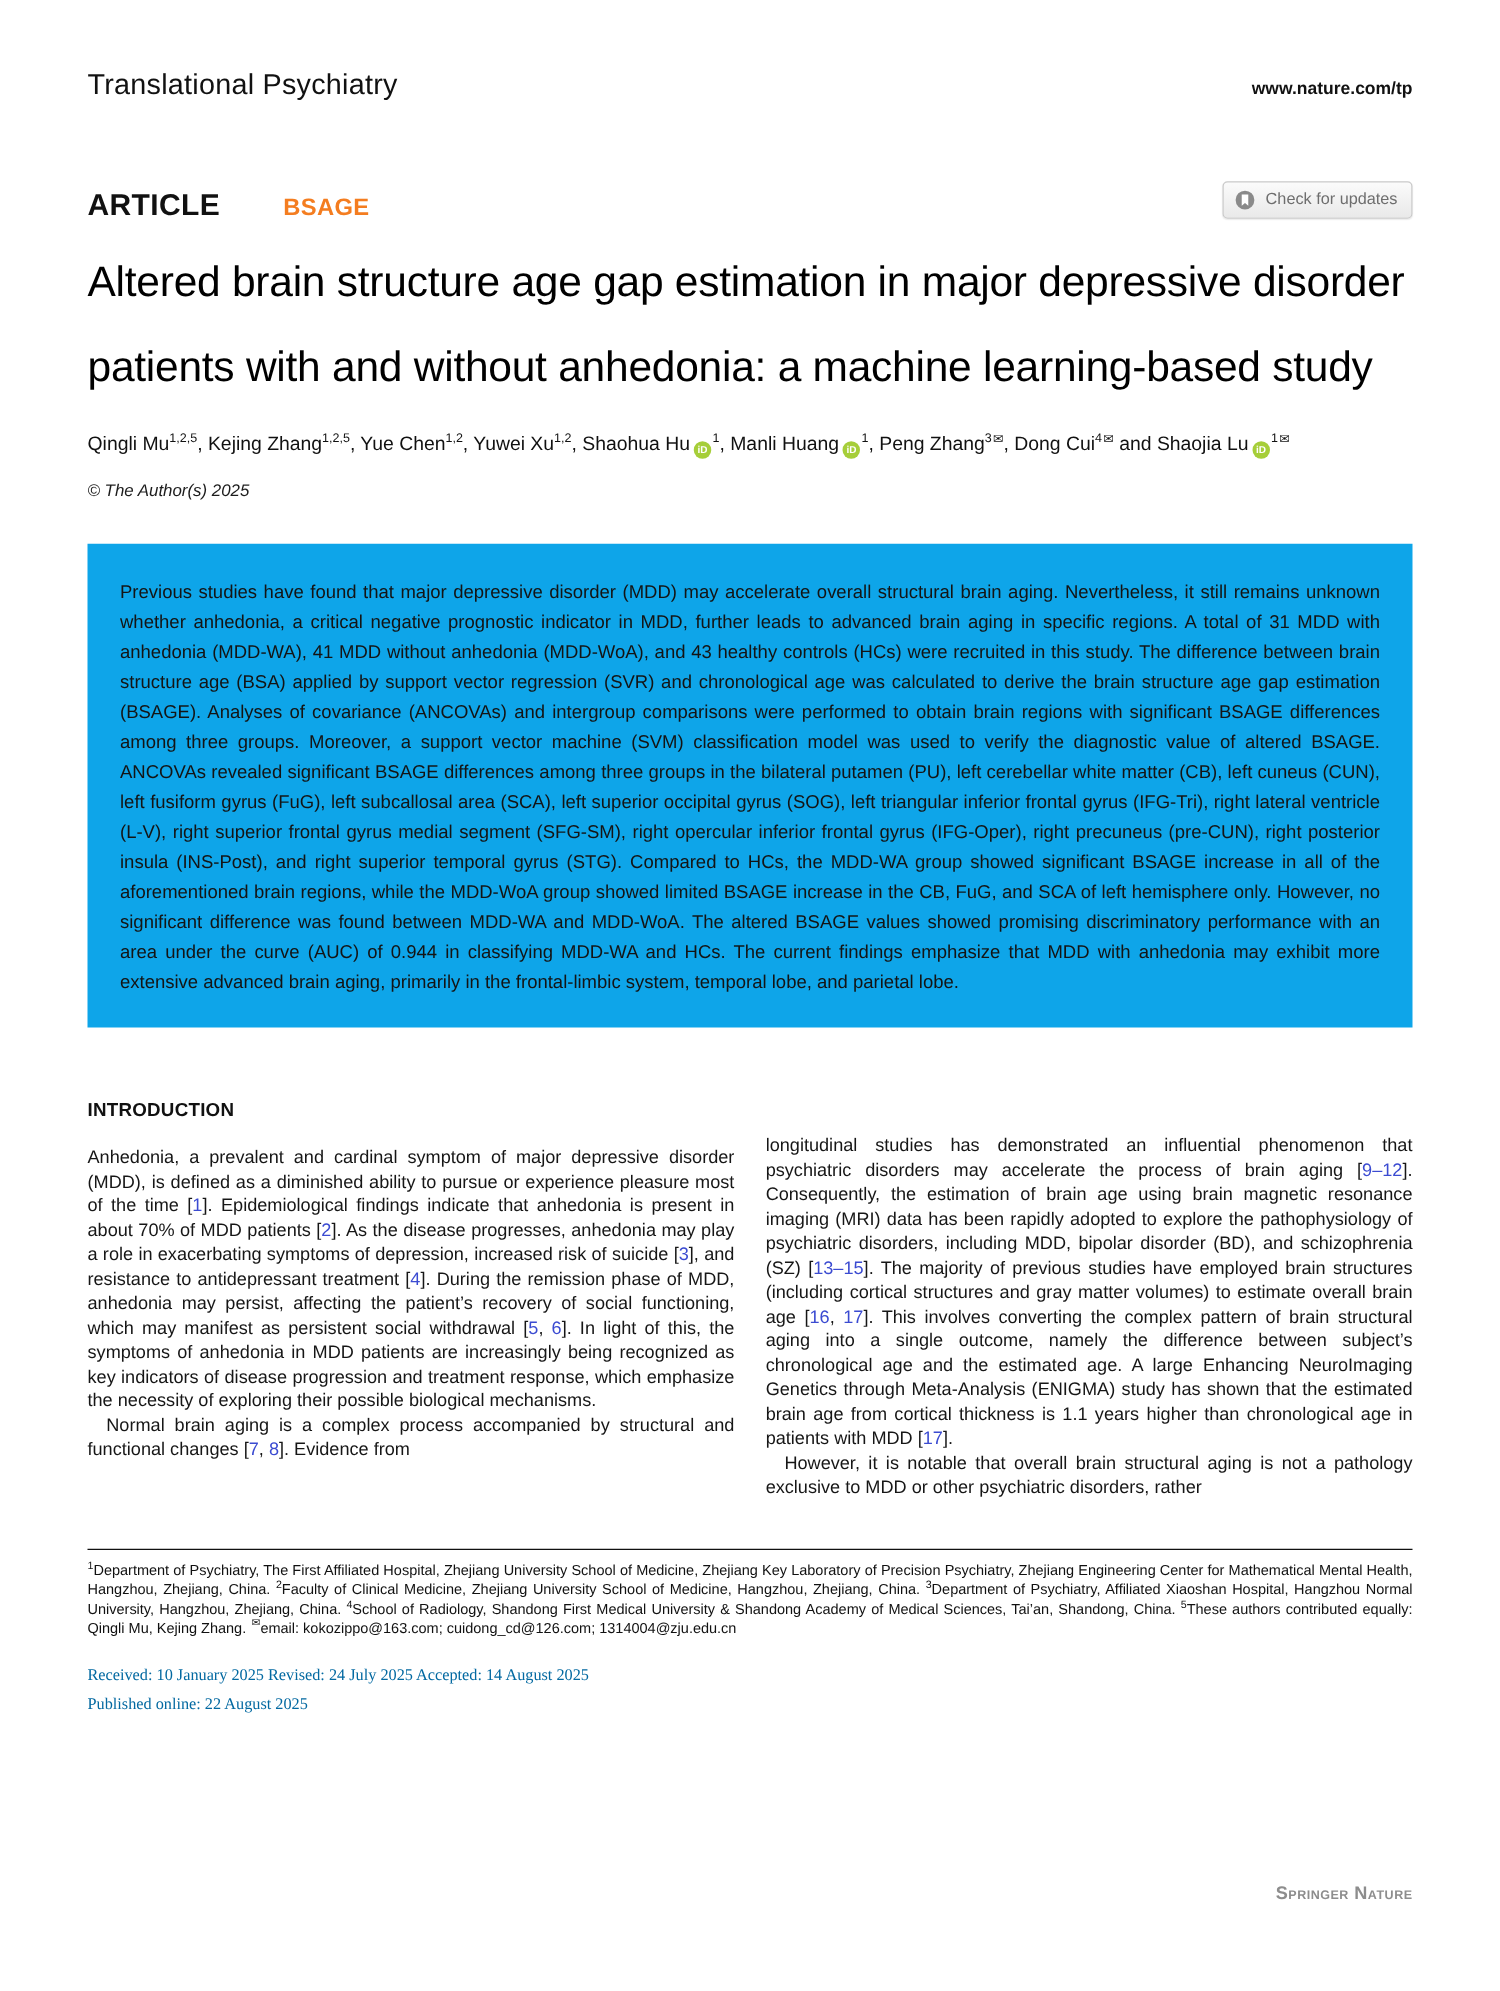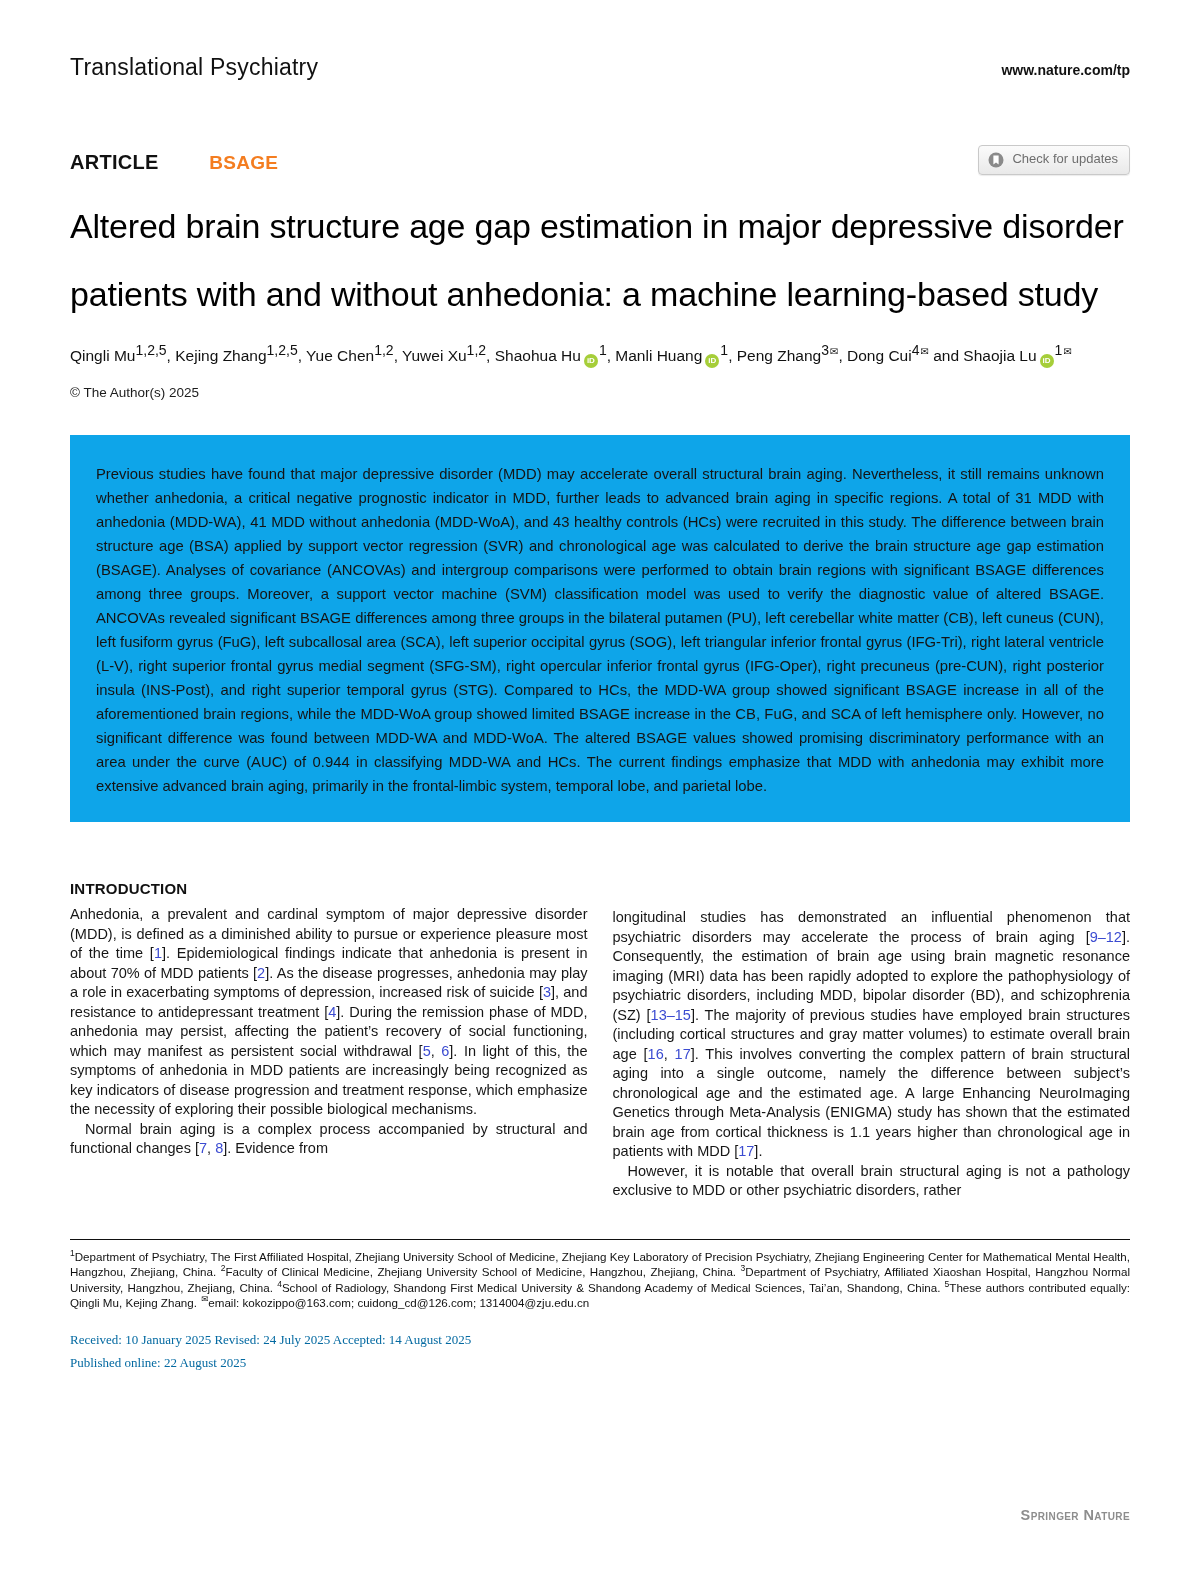--- a/index.html
+++ b/index.html
@@ -16,63 +16,63 @@
   
   .masthead {
     display: flex; justify-content: space-between; align-items: baseline;
     padding: 54px 70px 0 70px;
   }
   .journal-name { font-size: 23px; font-weight: 400; color: #111; letter-spacing: 0.2px; }
   .journal-url { font-size: 14px; font-weight: 700; color: #111; }
 
   
   .article-row { margin: 70px 70px 0 70px; position: relative; height: 28px; }
-  .article-label { font-size: 20px; font-weight: 700; color: #111; letter-spacing: 0.3px; }
+  .article-label { font-size: 24px; font-weight: 700; color: #111; letter-spacing: 0.3px; }
   .open-label { font-size: 19px; font-weight: 700; letter-spacing: 0.3px; margin-left: 46px; }
   .check-badge {
     position: absolute; right: 0; top: -6px;
     display: inline-flex; gap: 7px;
     padding: 5px 11px 5px 8px;
     border: 1px solid #c9c9c9; border-radius: 4px;
     background: linear-gradient(#fbfbfb, #e9e9e9);
     color: #6e6e6e; font-size: 13px; cursor: pointer;
     box-shadow: 0 1px 1px rgba(0,0,0,0.08);
   }
   .check-badge svg { display: block; }
 
   
   .title {
     margin: 13px 70px 0 70px;
     font-size: 34px; line-height: 68px; font-weight: 400;
     color: #000; letter-spacing: -0.2px;
   }
   .authors { margin: 15px 70px 0 70px; font-size: 15.5px; line-height: 25px; color: #111; }
-  .authors sup { font-size: 14px; vertical-align: super; line-height: 0; }
+  .authors sup { font-size: 10px; vertical-align: super; line-height: 0; }
   sup.mail { font-size: 10px; margin-left: 1px; }
   .orcid {
     display: inline-block; width: 14px; height: 14px; border-radius: 50%;
     background: #a6ce39; color: #fff; font-size: 8px; font-weight: 700;
     text-align: center; line-height: 14px; margin: 0 1px 0 3px;
     vertical-align: -2px; cursor: pointer;
   }
-  .copyright { margin: 17px 70px 0 70px; font-size: 13.5px; color: #1c1c1c; }
+  .copyright { margin: 17px 70px 0 70px; font-size: 13.5px; color: #1c1c1c; font-style: italic; }
 
   
   .abstract-box { margin: 35px 70px 0 70px; background: #0ea5e9; padding: 27px 26px 24px 26px; }
   .abstract-text {
     font-size: 14.8px; line-height: 24px; text-align: justify; color: #141414;
   }
   .citation { margin-top: 29px; font-size: 14.6px; color: #141414; }
   .citation .jname { font-style: italic; }
 
   
   .columns { display: flex; gap: 25px; margin: 58px 70px 0 70px; }
   .col { flex: 1 1 0; min-width: 0; }
   .col-right { padding-top: 28px; }
-  .section-heading { font-size: 15px; font-weight: 700; color: #111; margin-bottom: 8px; letter-spacing: 0.2px; }
+  .section-heading { font-size: 15px; font-weight: 700; color: #111; margin-bottom: 20px; letter-spacing: 0.2px; }
   .body-p { font-size: 14.5px; line-height: 19.5px; text-align: justify; color: #161616; }
   .body-p.indent { text-indent: 15px; }
   .ref { color: #3b4bd1; cursor: pointer; }
 
   
   .foot-rule { border: none; border-top: 1.6px solid #111; margin: 38px 70px 0 70px; }
   .affiliations {
     margin: 9px 70px 0 70px;
     font-size: 11.6px; line-height: 15.6px; text-align: justify; color: #111;
   }

